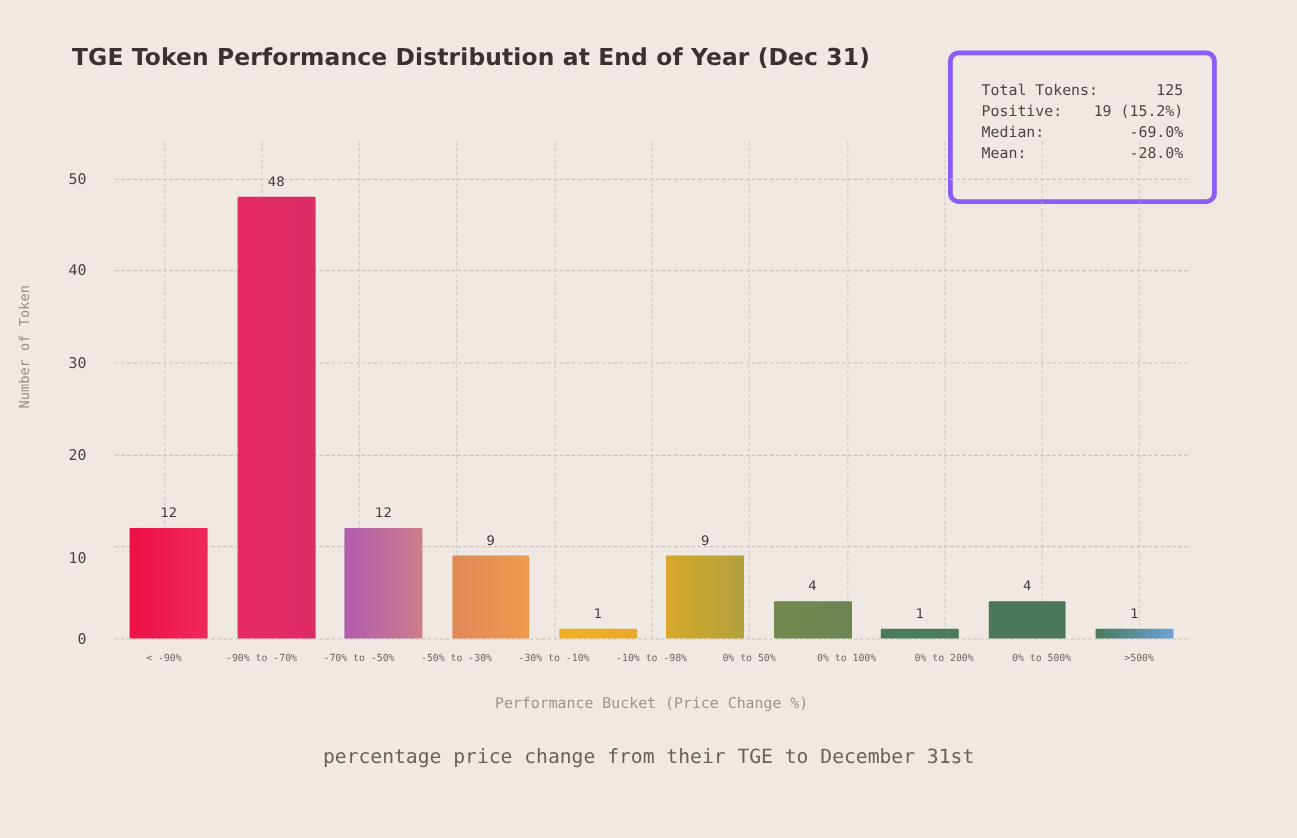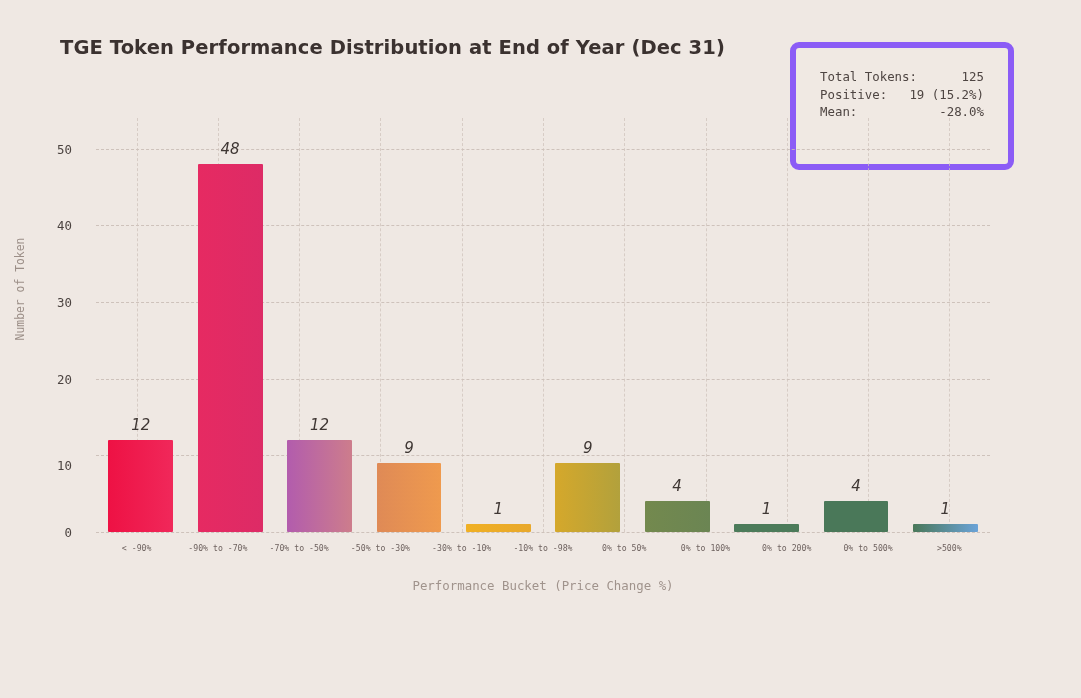--- a/index.html
+++ b/index.html
@@ -28,21 +28,21 @@
     white-space: nowrap;
   }
 
   
   #stats-box {
     position: absolute;
     left: 790px;
     top: 42px;
     width: 224px;
     height: 128px;
-    border: 6px solid #8b5cf6;
+    border: 4px solid #8b5cf6;
     border-radius: 9px;
     background: rgba(240,233,228,0.55);
     box-sizing: border-box;
     padding: 20px 24px 0 24px;
   }
   .stat-row {
     display: flex;
     justify-content: space-between;
     font-size: 12.4px;
     color: #4e4542;
@@ -94,25 +94,24 @@
     flex-direction: column;
     justify-content: flex-end;
     align-items: center;
   }
   .bar {
     width: 72.5%;
     border-radius: 1px;
   }
   .bar-value {
     position: absolute;
-    font-size: 15px;
+    font-size: 11px;
     color: #3f3734;
     font-family: "DejaVu Sans", sans-serif;
     white-space: nowrap;
-    font-style: italic;
   }
 
   
   #y-ticks {
     position: absolute;
     left: 0;
     top: 118px;
     width: 86px;
     height: 414px;
   }
@@ -180,20 +179,24 @@
 <div id="chart-title">TGE Token Performance Distribution at End of Year (Dec 31)</div>
 
 <div id="stats-box">
   <div class="stat-row">
     <span class="stat-label">Total Tokens:</span>
     <span class="stat-value">125</span>
   </div>
   <div class="stat-row">
     <span class="stat-label">Positive:</span>
     <span class="stat-value">19 (15.2%)</span>
+  </div>
+  <div class="stat-row">
+    <span class="stat-label">Median:</span>
+    <span class="stat-value">-69.0%</span>
   </div>
   <div class="stat-row">
     <span class="stat-label">Mean:</span>
     <span class="stat-value">-28.0%</span>
   </div>
 </div>
 
 <div id="y-ticks">
     <div class="y-tick" style="top: 414px;">0</div>
     <div class="y-tick" style="top: 347px;">10</div>
@@ -279,13 +282,14 @@
     <div class="x-tick">-10% to -98%</div>
     <div class="x-tick">0% to 50%</div>
     <div class="x-tick">0% to 100%</div>
     <div class="x-tick">0% to 200%</div>
     <div class="x-tick">0% to 500%</div>
     <div class="x-tick">&gt;500%</div>
   </div>
 <div id="x-axis-label">Performance Bucket (Price Change %)</div>
 
 <div id="caption">
+  <div>percentage price change from their TGE to December 31st</div>
 </div>
 
 </body></html>

